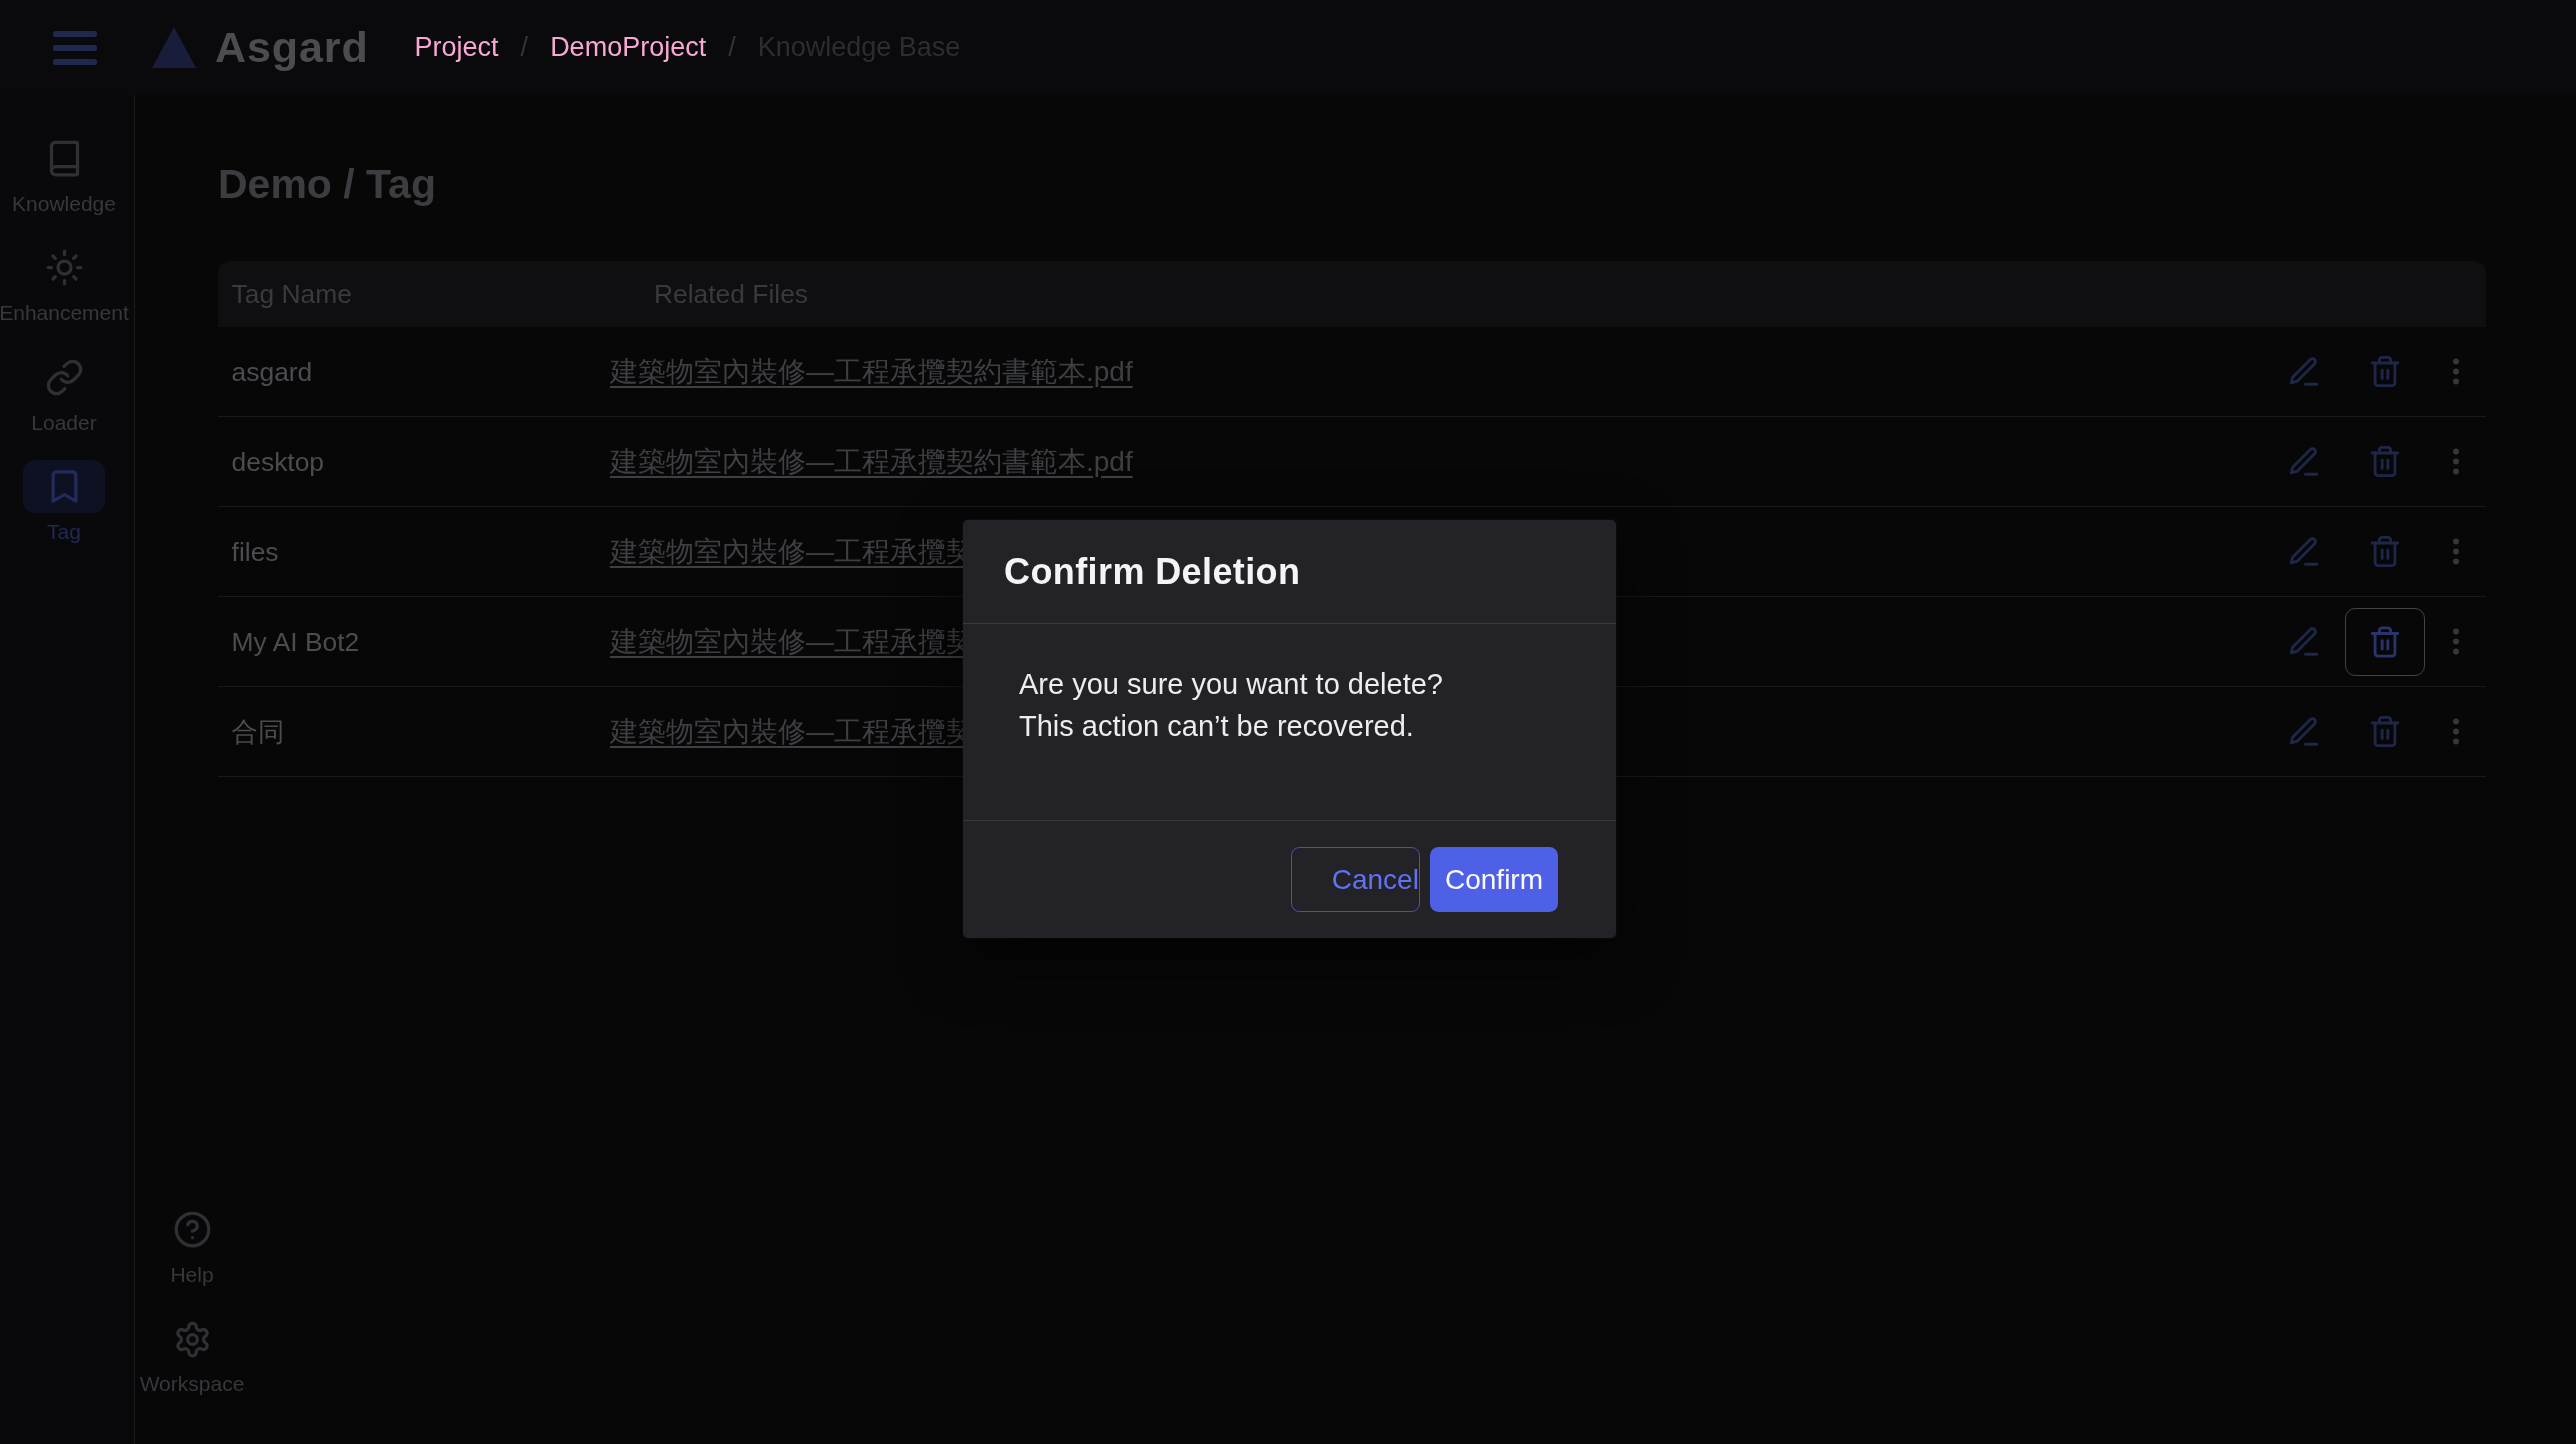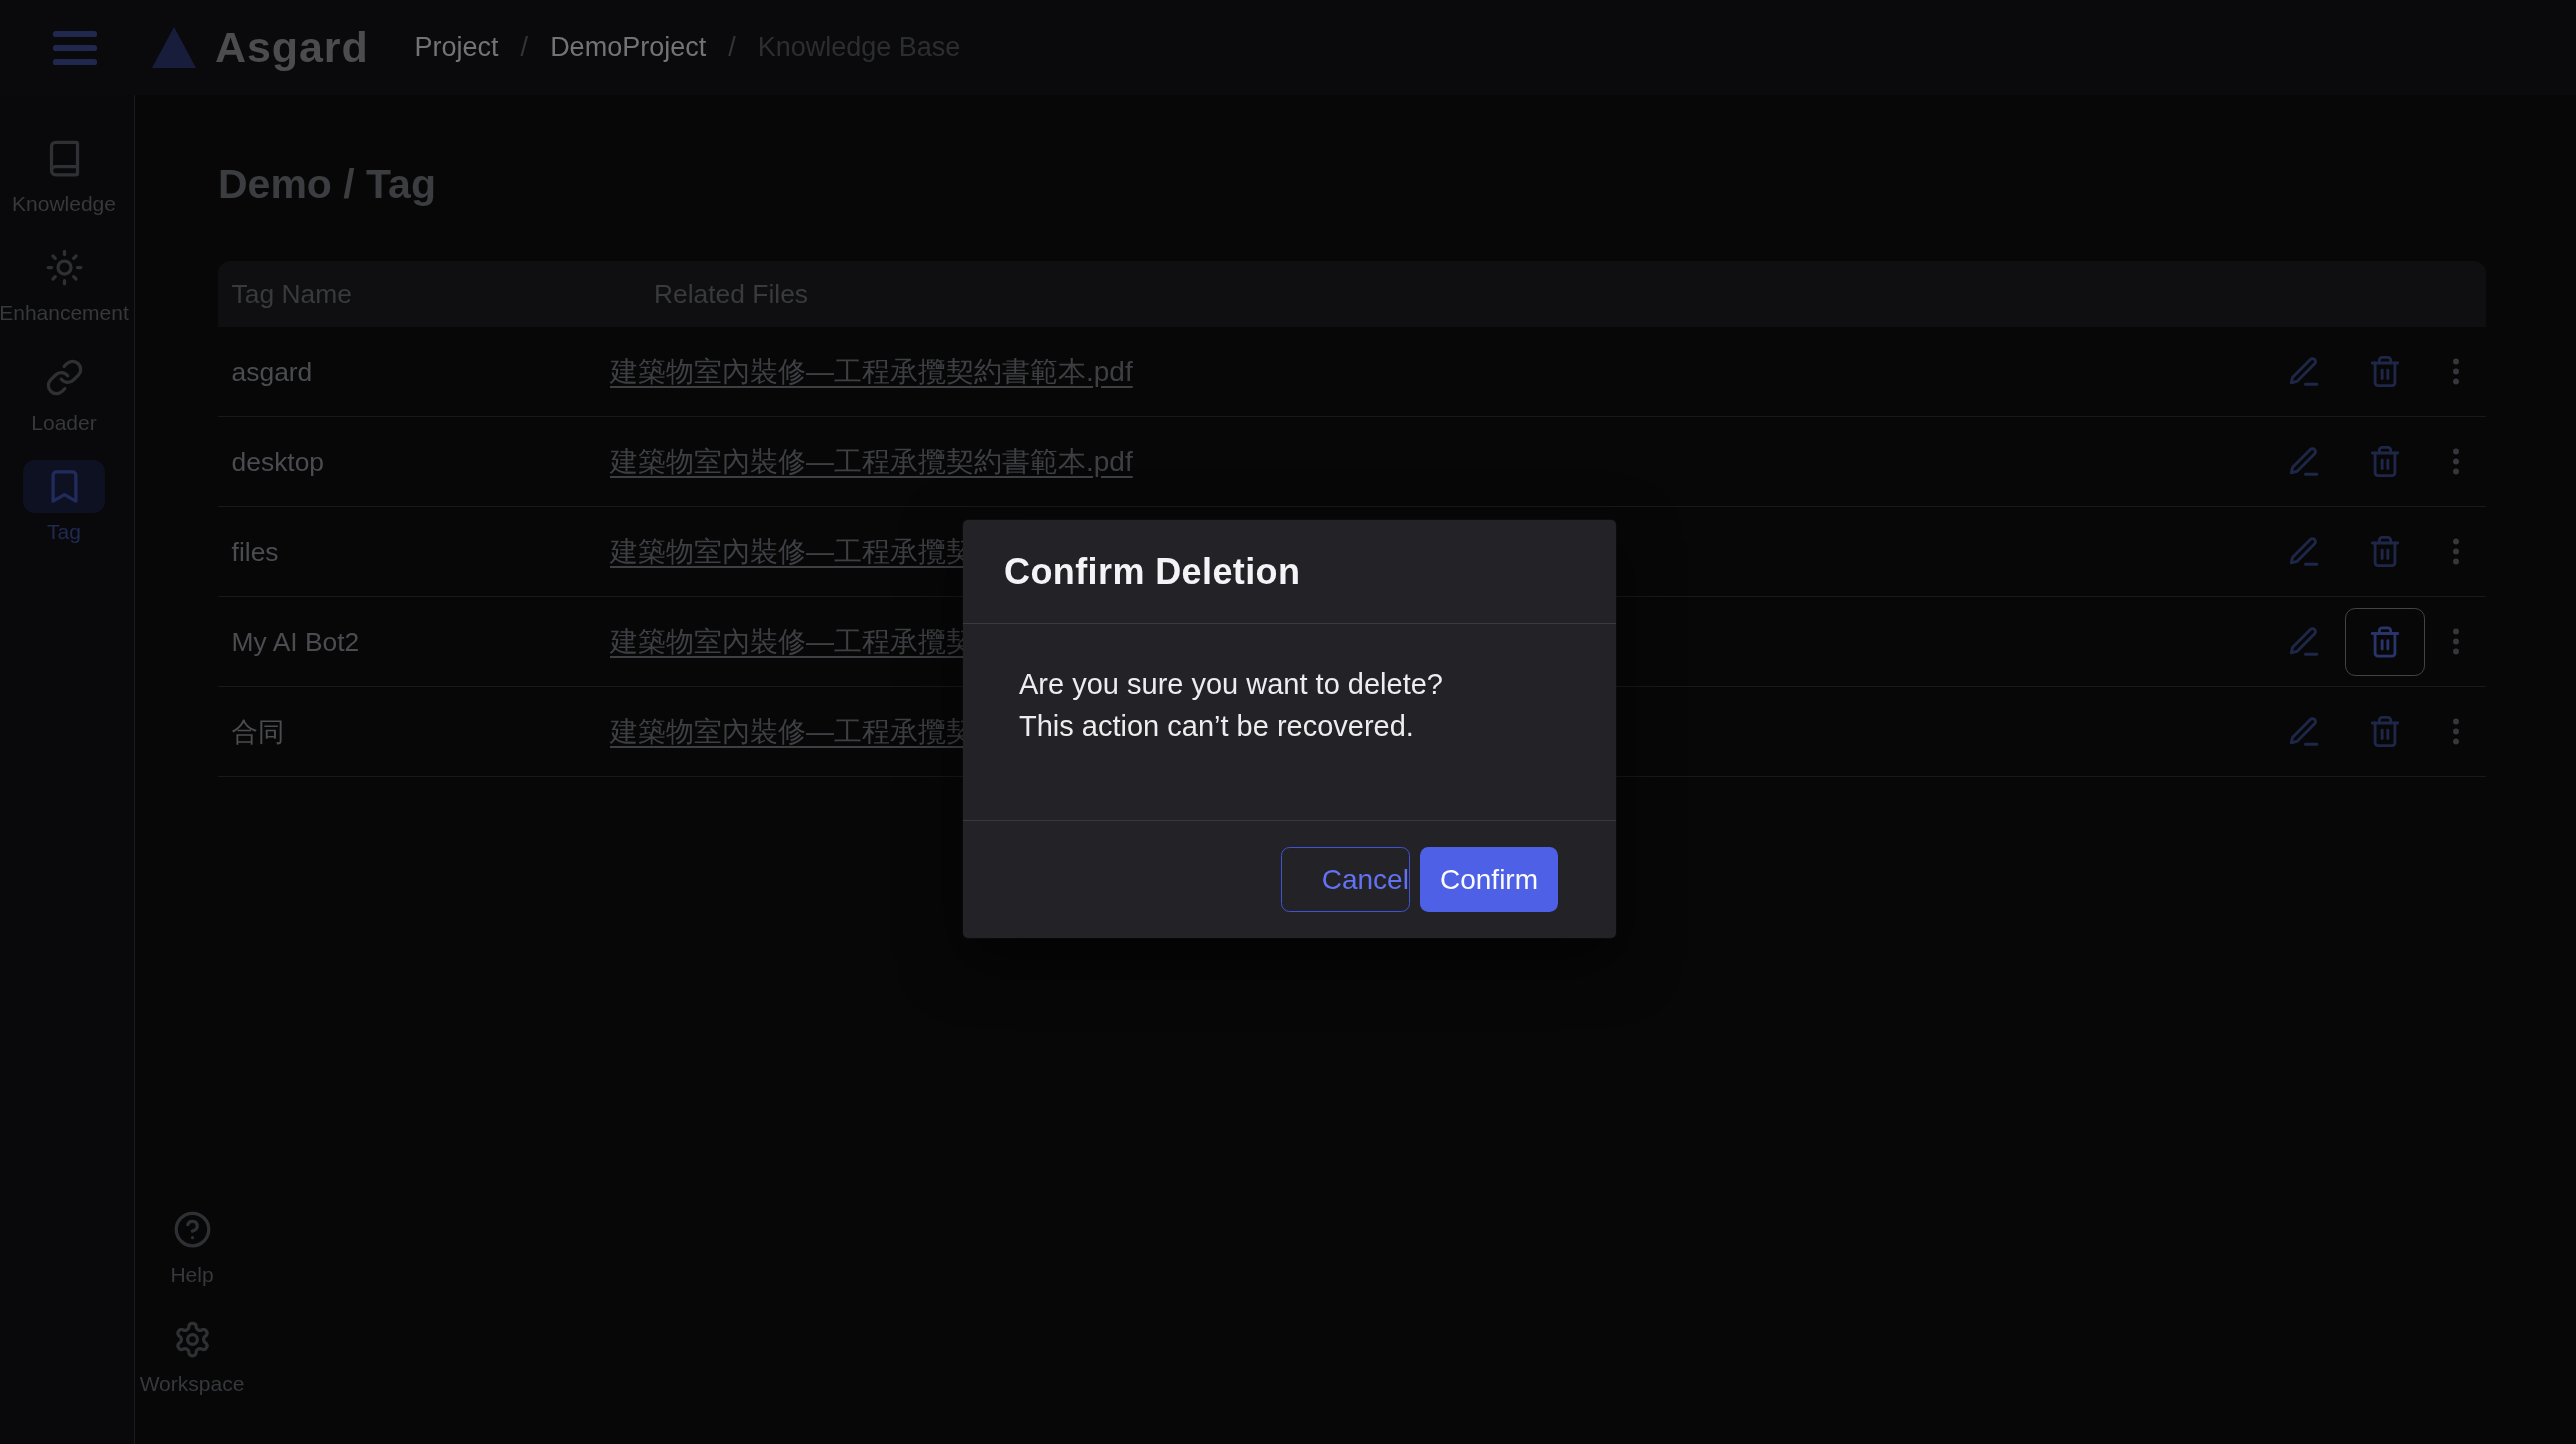--- a/index.html
+++ b/index.html
@@ -20,21 +20,21 @@
   .hamburger { margin-left:53px; width:44px; height:34px; display:flex; flex-direction:column; justify-content:space-between; cursor:pointer; }
   .hamburger span { display:block; height:6px; border-radius:2.6px; background:#20284e; }
   .brand { display:flex; align-items:center; margin-left:55px; cursor:pointer; }
   .brand-triangle {
     width:0; height:0;
     border-left:22px solid transparent; border-right:22px solid transparent;
     border-bottom:41px solid #181d3c;
   }
   .brand-name { margin-left:19px; font-size:43px; font-weight:bold; color:#4c4c4f; letter-spacing:0.9px; }
   .breadcrumb { display:flex; align-items:center; margin-left:46px; font-size:27px; }
-  .crumb { color:#737373; }
+  .crumb { color:#f9a8d4; }
   .crumb.current { color:#2c2d31; }
   .crumb-sep { color:#33343a; margin:0 22px; }
   .topbar-right { margin-left:auto; display:flex; align-items:center; margin-right:25.6px; }
   .user-label { font-size:27px; color:#34353a; margin-right:24px; }
   .icon { display:inline-flex; align-items:center; justify-content:center; }
   .icon svg { display:block; }
   .blue-dim { color:#202951; }
 
   
   .sidebar {
@@ -85,21 +85,21 @@
   .modal-title { font-size:36px; font-weight:bold; color:#f4f4f6; letter-spacing:0.4px; }
   .modal-body { padding:39px 56px 0 56px; }
   .modal-line { font-size:29px; color:#ededef; line-height:42px; }
   .modal-footer {
     position:absolute; bottom:0; left:0; width:100%; height:118px;
     border-top:0.9px solid #38383d;
     display:flex; align-items:center; justify-content:flex-end; padding-right:58px; gap:10.2px;
   }
   .btn { height:65px; border-radius:8.5px; font-size:28px; font-family:"Liberation Sans", sans-serif; cursor:pointer; display:flex; align-items:center; justify-content:center; }
   .btn-cancel { width:129px; background:transparent; border:1.7px solid #4152d4; color:#6172f3;padding-left:40px; }
-  .btn-confirm { width:138px; background:#4e61e6; border:none; color:#fbfbfd; }
+  .btn-confirm { width:128px; background:#4e61e6; border:none; color:#fbfbfd; }
 </style>
 </head>
 <body>
 
 <div class="topbar">
   <div class="hamburger">
     <span></span>
       <span></span>
       <span></span>
   </div>

